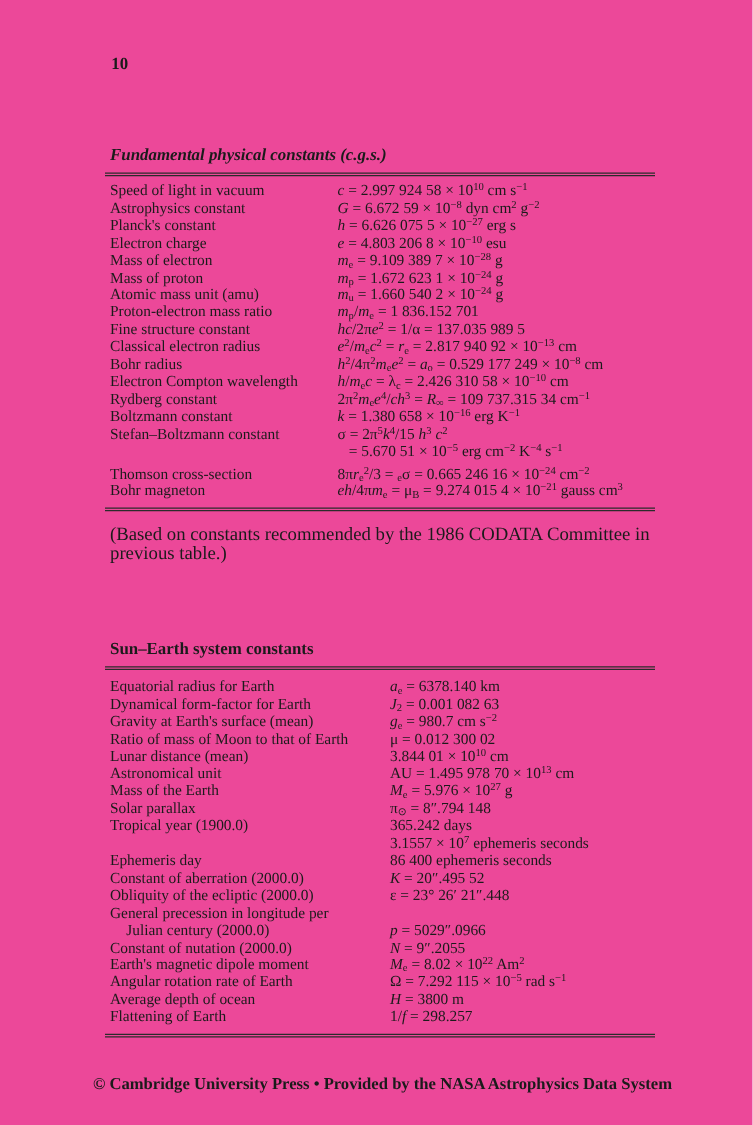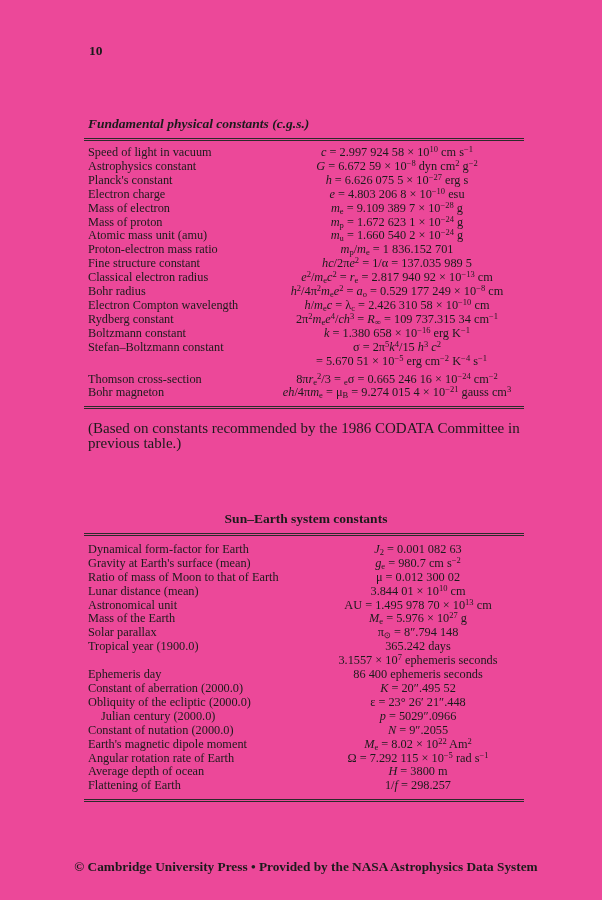--- a/index.html
+++ b/index.html
@@ -26,39 +26,39 @@
     width: 440px;
   }
   .title {
     font-weight: bold;
     font-size: 13.5px;
     margin: 0;
     padding-left: 4px;
     line-height: 15px;
   }
   .s1 .title { margin-top: 116px; font-style: italic; }
-  .s2 .title { margin-top: 60px; text-align: center; }
+  .s2 .title { margin-top: 60px; }
   .ctable {
     border-top: 3px double #2b2b2b;
     border-bottom: 3px double #2b2b2b;
     margin-top: 7px;
   }
   .t1 { padding: 5px 0 6px 0; }
   .t2 { padding: 7px 0 6px 0; }
   .row { display: flex; line-height: 13.9px; font-size: 12.3px; }
   .row.gap { margin-top: 4px; }
   .lbl {
     box-sizing: border-box;
     padding-left: 4px;
     white-space: nowrap;
   }
   .t1 .lbl { flex: 0 0 186px; }
   .t2 .lbl { flex: 0 0 228px; }
   .lbl.ind { padding-left: 17px; }
-  .val { flex: 1; white-space: nowrap; text-align: center; }
+  .val { flex: 1; white-space: nowrap; }
   .val.ind { padding-left: 9px; }
   sup, sub {
     font-size: 8.5px;
     line-height: 0;
     position: relative;
     vertical-align: baseline;
   }
   sup { top: -4px; }
   sub { top: 2px; }
   .note {
@@ -162,20 +162,24 @@
             <div class="val"><i>eh</i>/4π<i>m</i><sub>e</sub> = μ<sub>B</sub> = 9.274 015 4 × 10<sup>−21</sup> gauss cm<sup>3</sup></div>
           </div>
         </div>
       <p class="note">(Based on constants recommended by the 1986 CODATA Committee in previous table.)</p>
     </section>
 
     <section class="s2">
       <h2 class="title">Sun–Earth system constants</h2>
       <div class="ctable t2">
           <div class="row">
+            <div class="lbl">Equatorial radius for Earth</div>
+            <div class="val"><i>a</i><sub>e</sub> = 6378.140 km</div>
+          </div>
+          <div class="row">
             <div class="lbl">Dynamical form-factor for Earth</div>
             <div class="val"><i>J</i><sub>2</sub> = 0.001 082 63</div>
           </div>
           <div class="row">
             <div class="lbl">Gravity at Earth's surface (mean)</div>
             <div class="val"><i>g</i><sub>e</sub> = 980.7 cm s<sup>−2</sup></div>
           </div>
           <div class="row">
             <div class="lbl">Ratio of mass of Moon to that of Earth</div>
             <div class="val">μ = 0.012 300 02</div>
@@ -208,20 +212,24 @@
             <div class="lbl">Ephemeris day</div>
             <div class="val">86 400 ephemeris seconds</div>
           </div>
           <div class="row">
             <div class="lbl">Constant of aberration (2000.0)</div>
             <div class="val"><i>K</i> = 20″.495 52</div>
           </div>
           <div class="row">
             <div class="lbl">Obliquity of the ecliptic (2000.0)</div>
             <div class="val">ε = 23° 26′ 21″.448</div>
+          </div>
+          <div class="row">
+            <div class="lbl">General precession in longitude per</div>
+            <div class="val"></div>
           </div>
           <div class="row">
             <div class="lbl ind">Julian century (2000.0)</div>
             <div class="val"><i>p</i> = 5029″.0966</div>
           </div>
           <div class="row">
             <div class="lbl">Constant of nutation (2000.0)</div>
             <div class="val"><i>N</i> = 9″.2055</div>
           </div>
           <div class="row">

